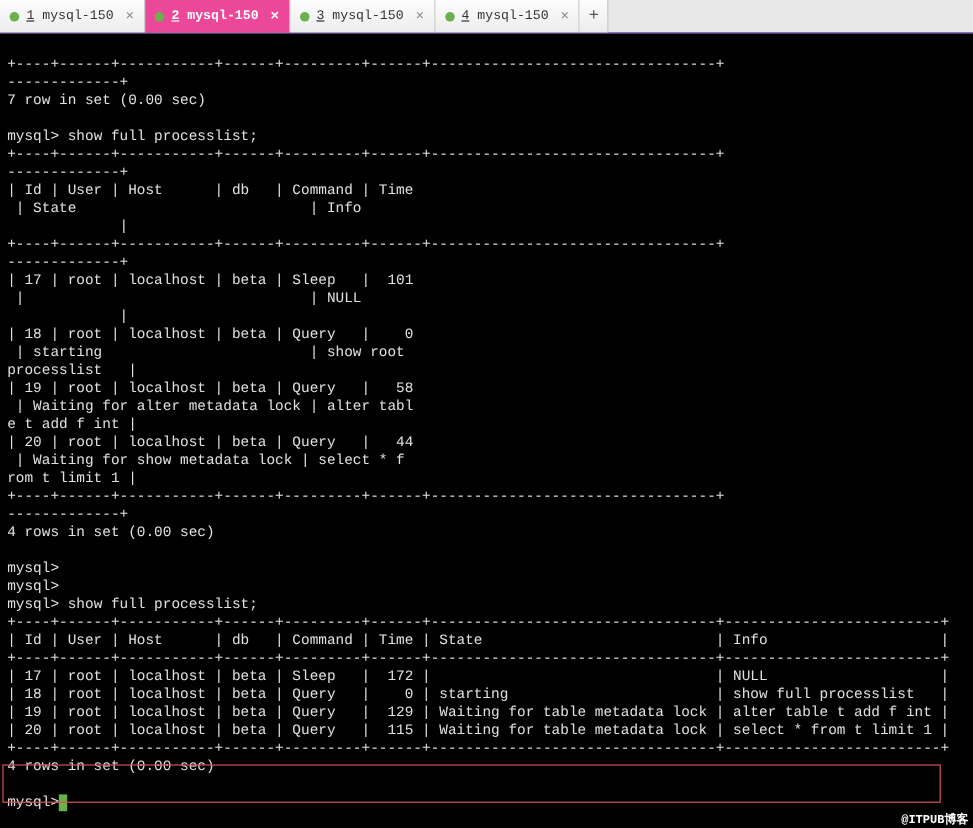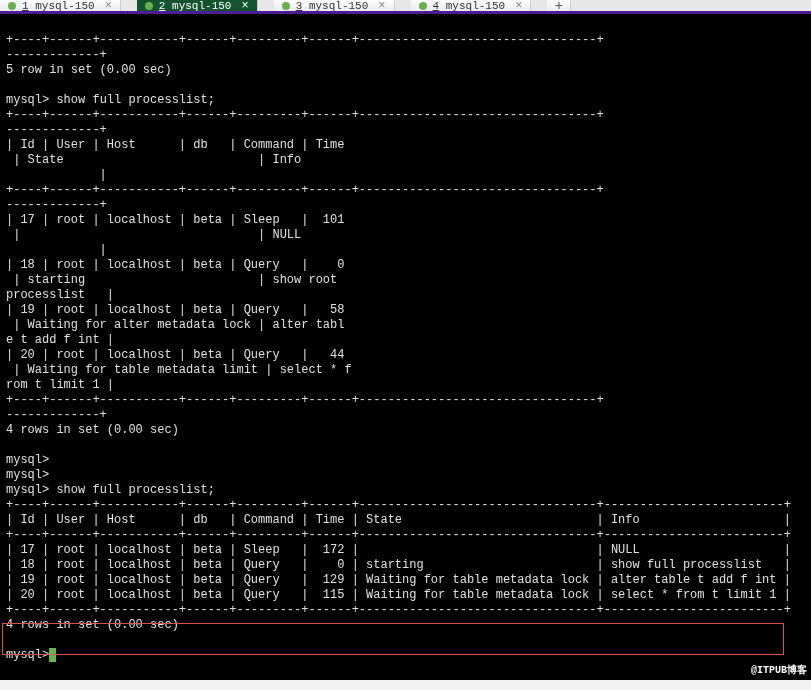--- a/index.html
+++ b/index.html
@@ -7,39 +7,38 @@
   font-family: "Consolas", "Courier New", monospace;
   font-size: 12px;
   background: #f0f0f0;
   width: 811px;
   height: 690px;
   overflow: hidden;
 }
 .tabs {
   display: flex;
   background: #e8e8e8;
-  border-bottom: 3px solid #4c1d95;
-  height: 14px;
-  gap: 16px;
+  border-bottom: 1px solid #4c1d95;
+  height: 28px;
 }
 .tab {
   display: flex;
   align-items: center;
   padding: 0 8px;
   border-right: 1px solid #ccc;
   background: linear-gradient(#fdfdfd, #ececec);
   cursor: pointer;
   gap: 6px;
   font-size: 11px;
   color: #333;
 }
 .tab.active {
-  background: #14532d;
+  background: #ec4899;
   color: #fff;
-  font-weight: normal;
+  font-weight: bold;
 }
 .tab .dot {
   width: 8px;
   height: 8px;
   border-radius: 50%;
   background: #6ab04c;
 }
 .tab .num {
   text-decoration: underline;
 }
@@ -113,41 +112,41 @@
     <span class="dot"></span>
     <span><span class="num">4</span> <span>mysql-150</span></span>
     <span class="close">×</span>
   </div>
   <div class="tab-add">+</div>
 </div>
 
 <div class="terminal">
 <span>+----+------+-----------+------+---------+------+---------------------------------+</span>
 <span>-------------+</span>
-<span>5 row in set (0.00 sec)</span>
+<span>7 row in set (0.00 sec)</span>
 
 <span>mysql&gt;</span> <span>show full processlist;</span>
 <span>+----+------+-----------+------+---------+------+---------------------------------+</span>
 <span>-------------+</span>
 <span>| Id | User | Host      | db   | Command | Time</span>
 <span> | State                           | Info</span>
 <span>             |</span>
 <span>+----+------+-----------+------+---------+------+---------------------------------+</span>
 <span>-------------+</span>
 <span>| 17 | root | localhost | beta | Sleep   |  101</span>
 <span> |                                 | NULL</span>
 <span>             |</span>
 <span>| 18 | root | localhost | beta | Query   |    0</span>
 <span> | starting                        | show root</span>
 <span>processlist   |</span>
 <span>| 19 | root | localhost | beta | Query   |   58</span>
 <span> | Waiting for alter metadata lock | alter tabl</span>
 <span>e t add f int |</span>
 <span>| 20 | root | localhost | beta | Query   |   44</span>
-<span> | Waiting for table metadata limit | select * f</span>
+<span> | Waiting for show metadata lock | select * f</span>
 <span>rom t limit 1 |</span>
 <span>+----+------+-----------+------+---------+------+---------------------------------+</span>
 <span>-------------+</span>
 <span>4 rows in set (0.00 sec)</span>
 
 <span>mysql&gt;</span>
 <span>mysql&gt;</span>
 <span>mysql&gt;</span> <span>show full processlist;</span>
 <span>+----+------+-----------+------+---------+------+---------------------------------+-------------------------+</span>
 <span>| Id | User | Host      | db   | Command | Time | State                           | Info                    |</span>

